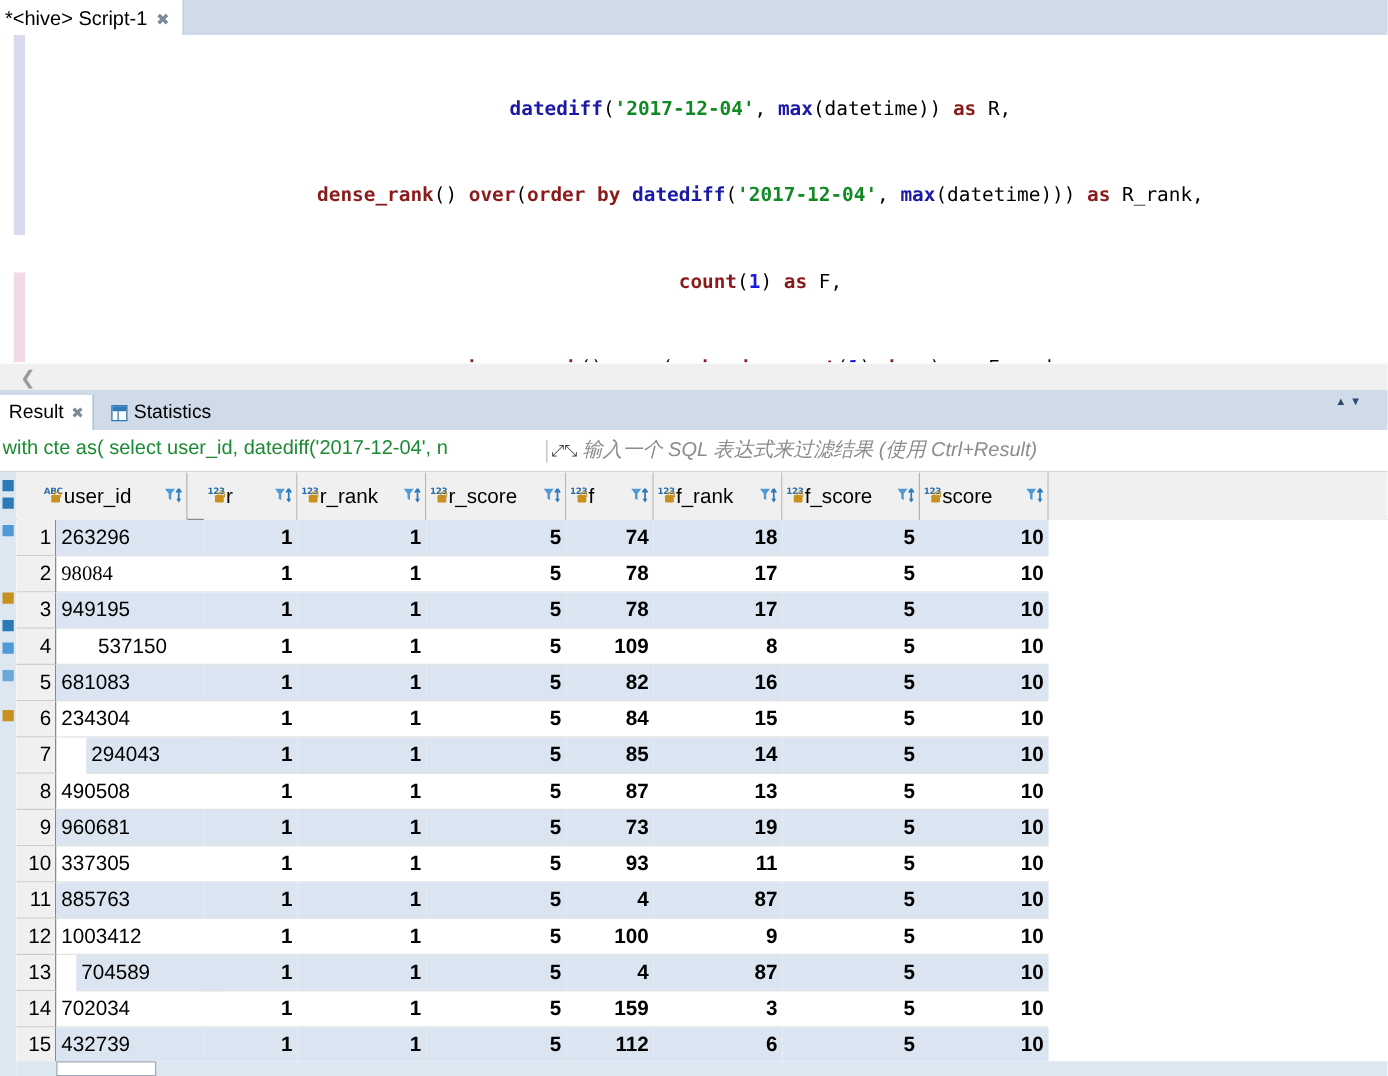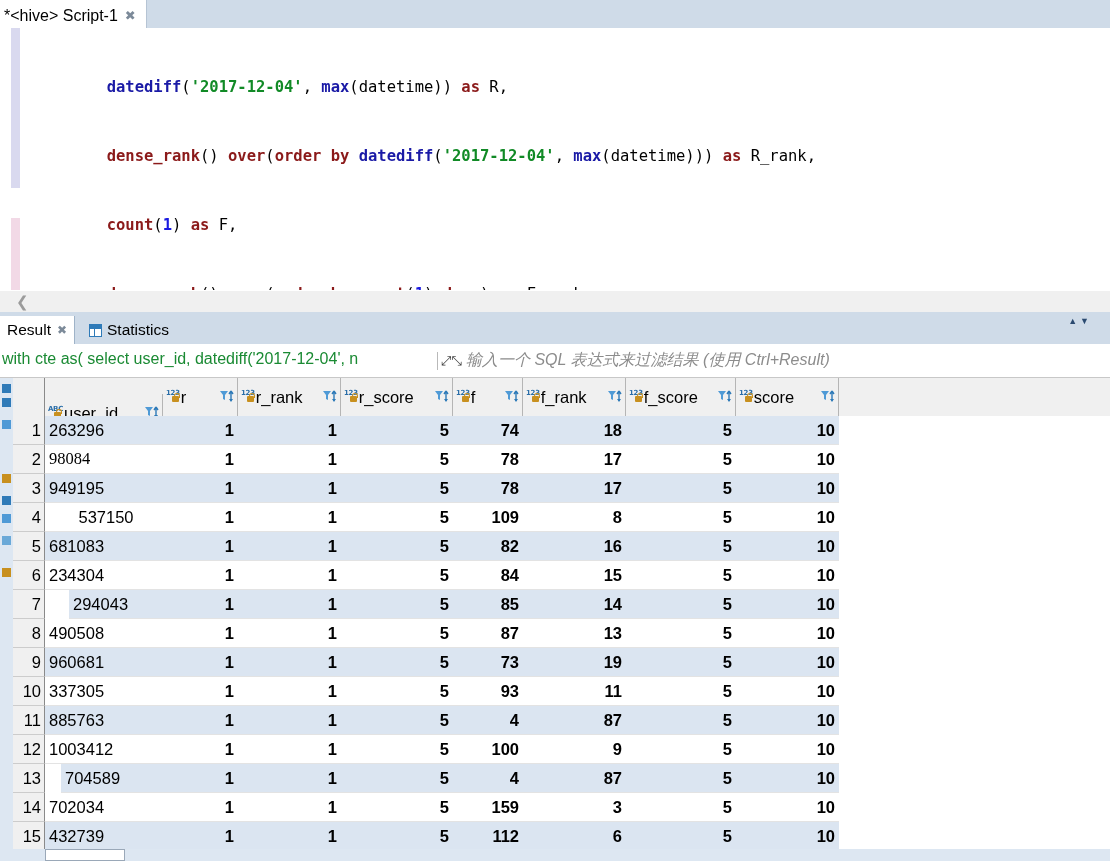--- a/index.html
+++ b/index.html
@@ -46,20 +46,21 @@
   }
   .gutter .chg.pink { background: #f2d9e6; }
   .code {
     position: absolute; left: 26px; top: 0; right: 0; height: 262px;
     font-family: "DejaVu Sans Mono", monospace;
     font-size: 15.5px;
     line-height: 23px;
     white-space: pre;
     color: #000000;
     padding-top: 2px;
+    text-align: center;
   }
   .code .ln { height: 23px; position: relative; padding-left: 6px; }
   .kw2  { color: #8b1a1a; font-weight: bold; }
   .fn   { color: #1a1aa6; font-weight: bold; }
   .str  { color: #118a26; font-weight: bold; }
   .num  { color: #1a1ae0; font-weight: bold; }
   .pln  { color: #000000; }
 
   
   .editor-foot {
@@ -290,21 +291,21 @@
   <div class="vbtn" style="top:96px; background:#c8901f;"></div>
   <div class="vbtn" style="top:118px;background:#2e7ab8;"></div>
   <div class="vbtn" style="top:136px;background:#4f9ad6;"></div>
   <div class="vbtn" style="top:158px;background:#6aa9d8;"></div>
   <div class="vbtn" style="top:190px;background:#c8901f;"></div>
 </div>
 
 <div class="grid">
   <div class="grid-head">
     <div class="corner"></div>
-    <div class="hcell" style="left: 32px; width: 118px; margin-top: 16px;">
+    <div class="hcell" style="left: 19px; width: 118px;">
         <span class="type-icon">ABC<span class="lk"></span></span>
         <span class="hname">user_id</span>
         <span class="sort-icon"><svg width="16" height="16" viewBox="0 0 16 16">
             <path d="M1 2 L9 2 L6 6 L6 11 L4 10 L4 6 Z" fill="#4f9ad6"></path>
             <path d="M12 2 L12 12 M12 2 L10 5 M12 2 L14 5" stroke="#2e7ab8" stroke-width="1.4" fill="none"></path>
             <path d="M12 13 L10 10 L14 10 Z" fill="#2e7ab8"></path>
           </svg></span>
       </div>
       <div class="hcell" style="left: 150px; width: 75px;">
         <span class="type-icon">123<span class="lk"></span></span>

